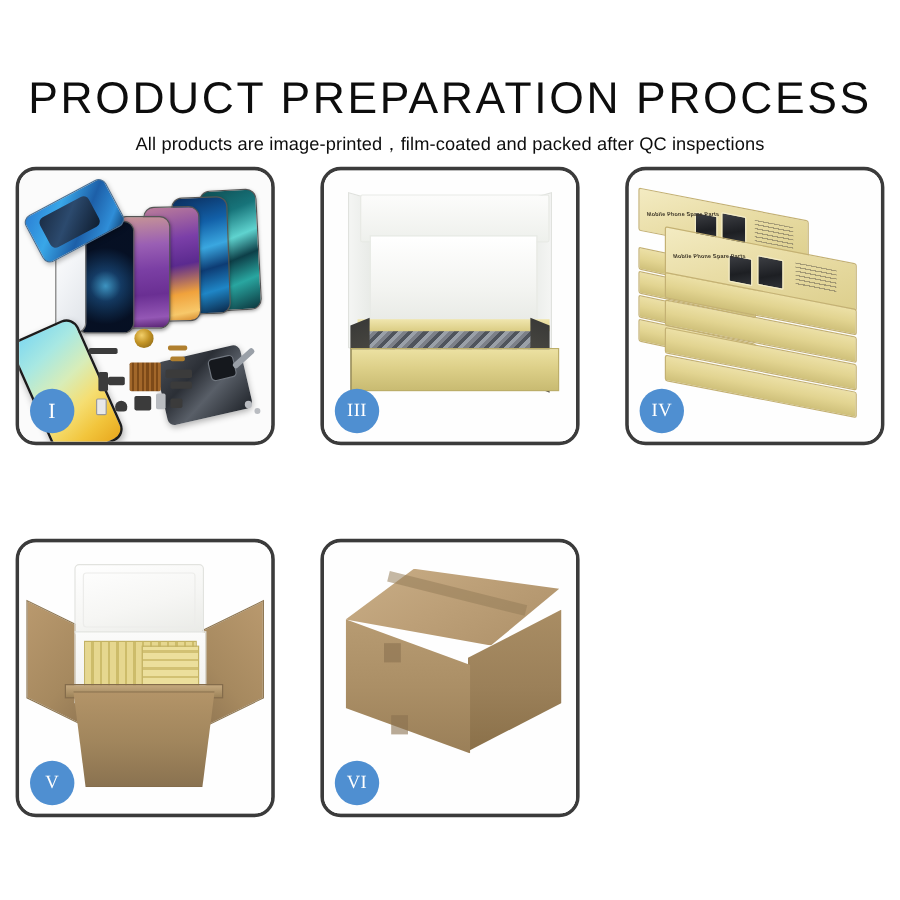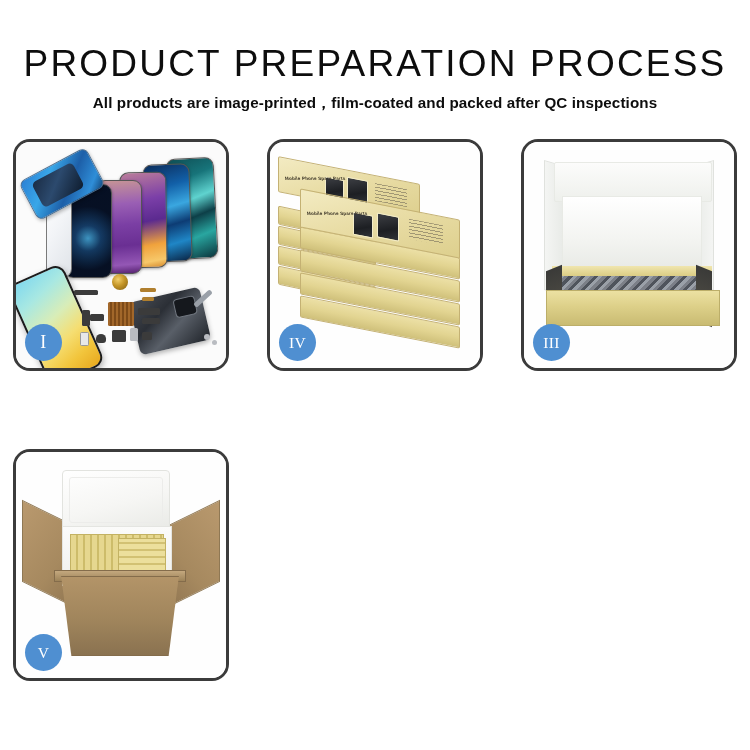--- a/index.html
+++ b/index.html
@@ -12,36 +12,36 @@
     height: 750px;
     font-family: "Liberation Sans", sans-serif;
     color: #000;
     overflow: hidden;
     position: relative;
   }
 
   
   .header {
     width: 750px;
-    padding-top: 42px;
+    padding-top: 60px;
     text-align: center;
   }
   .title {
     font-family: "Liberation Sans", sans-serif;
     font-size: 37px;
     font-weight: 400;
     letter-spacing: 2.2px;
     color: #0d0d0d;
     line-height: 44px;
     white-space: nowrap;
   }
   .subtitle {
     margin-top: 7px;
     font-size: 15.2px;
-    font-weight: 700;
+    font-weight: 400;
     letter-spacing: 0.1px;
     color: #0d0d0d;
     line-height: 20px;
     white-space: nowrap;
   }
 
   
   .grid {
     position: absolute;
     left: 13px;
@@ -407,74 +407,86 @@
         <div class="pt silver" style="left:188px;top:192px;width:6px;height:6px;border-radius:50%;"></div>
         <div class="pt silver" style="left:196px;top:198px;width:5px;height:5px;border-radius:50%;"></div>
       </div>
     </div>
     <div class="badge">I</div>
   </div>
 
 
   <div class="panel">
     <div class="panel-stage">
-      <div class="p4-bg"></div>
-
-      <div class="stk stk-face" style="left:8px;top:74px;width:96px;height:17px;transform:skewY(12deg);"></div>
-      <div class="stk stk-face" style="left:8px;top:94px;width:96px;height:17px;transform:skewY(12deg);"></div>
-      <div class="stk stk-face" style="left:8px;top:114px;width:96px;height:17px;transform:skewY(12deg);"></div>
-      <div class="stk stk-face" style="left:8px;top:134px;width:96px;height:17px;transform:skewY(12deg);"></div>
-
-      <div class="stk stk-top" style="left:8px;top:28px;width:140px;height:34px;transform:skewY(11deg);">
-        <div class="chip" style="left:46px;top:10px;width:17px;height:20px;"></div>
-        <div class="chip" style="left:68px;top:6px;width:19px;height:22px;"></div>
-        <div class="spectext" style="left:96px;top:7px;width:32px;height:18px;"></div>
-        <div class="boxlabel" style="left:6px;top:17px;transform:rotate(-11deg);">Mobile Phone Spare Parts</div>
-      </div>
-
-      <div class="stk stk-top" style="left:30px;top:62px;width:158px;height:38px;transform:skewY(11deg);">
-        <div class="chip" style="left:52px;top:12px;width:18px;height:21px;"></div>
-        <div class="chip" style="left:76px;top:8px;width:20px;height:23px;"></div>
-        <div class="spectext" style="left:108px;top:8px;width:34px;height:20px;"></div>
-        <div class="boxlabel" style="left:6px;top:20px;transform:rotate(-11deg);">Mobile Phone Spare Parts</div>
-      </div>
-
-      <div class="stk stk-face" style="left:30px;top:100px;width:158px;height:20px;transform:skewY(11deg);"></div>
-      <div class="stk stk-face" style="left:30px;top:123px;width:158px;height:20px;transform:skewY(11deg);"></div>
-      <div class="stk stk-face" style="left:30px;top:146px;width:158px;height:20px;transform:skewY(11deg);"></div>
-      <div class="stk stk-face" style="left:30px;top:169px;width:158px;height:20px;transform:skewY(11deg);"></div>
-    </div>
-    <div class="badge small">IV</div>
-  </div>
-
-  <div class="panel">
-    <div class="panel-stage">
       <div class="p3-bg"></div>
       <div class="box3-lidL"></div>
       <div class="box3-lidR"></div>
       <div class="box3-foamtop"></div>
       <div class="box3-back"></div>
       <div class="box3-inner"></div>
       <div class="box3-rim"></div>
       <div class="box3-sideL"></div>
       <div class="box3-sideR"></div>
       <div class="box3-front"></div>
     </div>
     <div class="badge small">III</div>
+  </div>
+
+  <div class="panel">
+    <div class="panel-stage">
+      <div class="p4-bg"></div>
+
+      <div class="stk stk-face" style="left:8px;top:74px;width:96px;height:17px;transform:skewY(12deg);"></div>
+      <div class="stk stk-face" style="left:8px;top:94px;width:96px;height:17px;transform:skewY(12deg);"></div>
+      <div class="stk stk-face" style="left:8px;top:114px;width:96px;height:17px;transform:skewY(12deg);"></div>
+      <div class="stk stk-face" style="left:8px;top:134px;width:96px;height:17px;transform:skewY(12deg);"></div>
+
+      <div class="stk stk-top" style="left:8px;top:28px;width:140px;height:34px;transform:skewY(11deg);">
+        <div class="chip" style="left:46px;top:10px;width:17px;height:20px;"></div>
+        <div class="chip" style="left:68px;top:6px;width:19px;height:22px;"></div>
+        <div class="spectext" style="left:96px;top:7px;width:32px;height:18px;"></div>
+        <div class="boxlabel" style="left:6px;top:17px;transform:rotate(-11deg);">Mobile Phone Spare Parts</div>
+      </div>
+
+      <div class="stk stk-top" style="left:30px;top:62px;width:158px;height:38px;transform:skewY(11deg);">
+        <div class="chip" style="left:52px;top:12px;width:18px;height:21px;"></div>
+        <div class="chip" style="left:76px;top:8px;width:20px;height:23px;"></div>
+        <div class="spectext" style="left:108px;top:8px;width:34px;height:20px;"></div>
+        <div class="boxlabel" style="left:6px;top:20px;transform:rotate(-11deg);">Mobile Phone Spare Parts</div>
+      </div>
+
+      <div class="stk stk-face" style="left:30px;top:100px;width:158px;height:20px;transform:skewY(11deg);"></div>
+      <div class="stk stk-face" style="left:30px;top:123px;width:158px;height:20px;transform:skewY(11deg);"></div>
+      <div class="stk stk-face" style="left:30px;top:146px;width:158px;height:20px;transform:skewY(11deg);"></div>
+      <div class="stk stk-face" style="left:30px;top:169px;width:158px;height:20px;transform:skewY(11deg);"></div>
+    </div>
+    <div class="badge small">IV</div>
   </div>
 
   <div class="panel">
     <div class="panel-stage">
       <div class="p5-bg"></div>
       <div class="c5-flapL"></div>
       <div class="c5-flapR"></div>
       <div class="c5-foamlid"></div>
       <div class="c5-foambody"></div>
       <div class="c5-contents"></div>
       <div class="c5-contents2"></div>
       <div class="c5-rim"></div>
       <div class="c5-body"></div>
     </div>
     <div class="badge small">V</div>
   </div>
 
+  <div class="panel">
+    <div class="panel-stage">
+      <div class="p6-bg"></div>
+      <div class="c6-top"></div>
+      <div class="c6-side"></div>
+      <div class="c6-front"></div>
+      <div class="c6-seam"></div>
+      <div class="c6-tape1"></div>
+      <div class="c6-tape2"></div>
+    </div>
+    <div class="badge small">VI</div>
+  </div>
 
 </div>
 
 </body></html>

